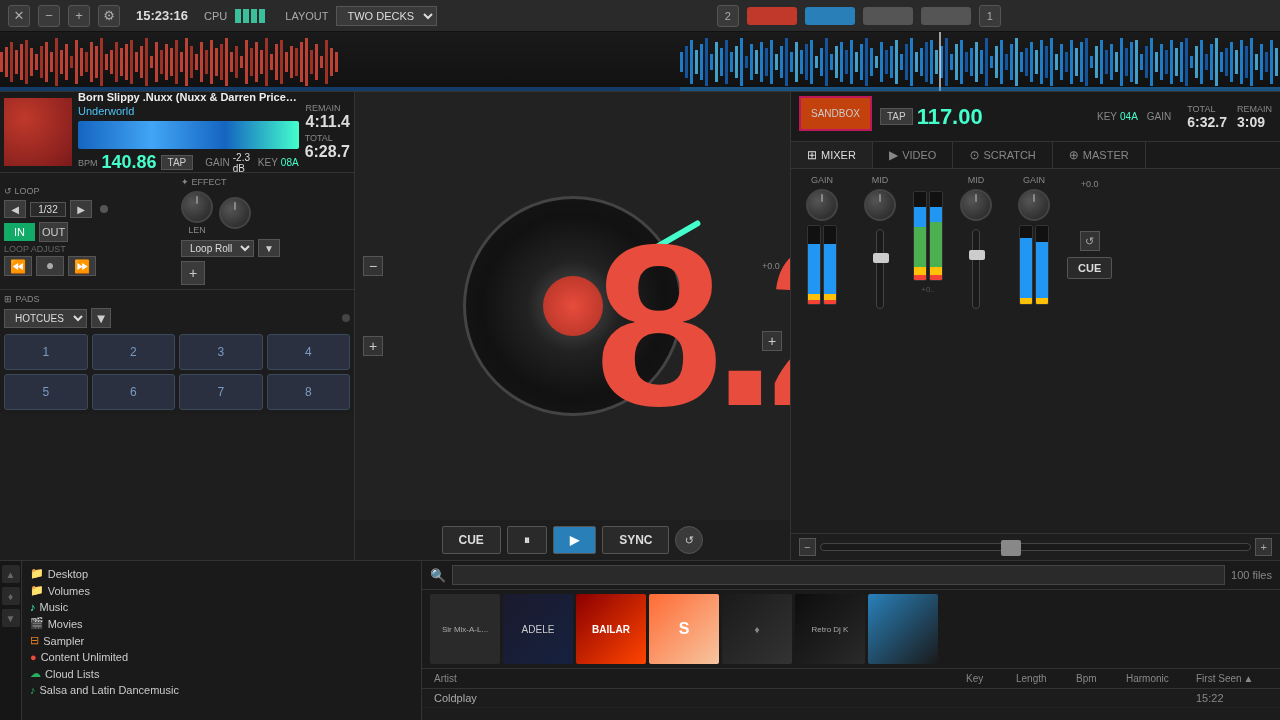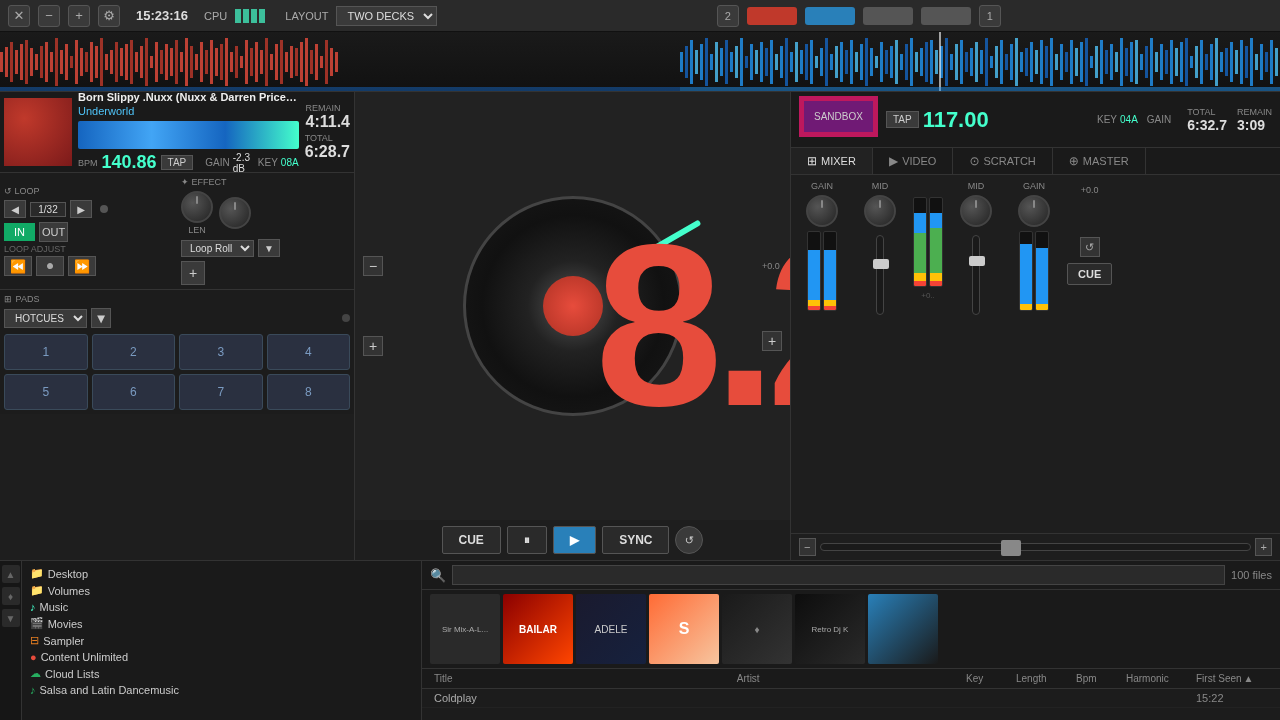--- a/index.html
+++ b/index.html
@@ -316,21 +316,21 @@
     .mixer-tab-icon { font-size: 12px; }
 
     #mixer-content {
       flex: 1;
       display: flex;
       padding: 6px;
       gap: 8px;
       position: relative;
     }
     .sandbox-btn {
-      background: #701a75; border: 5px solid #be185d;
+      background: #c2410c; border: 2px solid #be185d;
       color: #ccc; padding: 10px 10px; font-size: 10px;
       cursor: pointer; margin-bottom: 6px;
     }
     .channel-strip {
       display: flex;
       flex-direction: column;
       align-items: center;
       width: 50px;
       gap: 4px;
     }
@@ -1140,43 +1140,42 @@
     <div id="search-bar">
       <span id="search-icon-wrap">🔍</span>
       <input id="search-input" type="text" placeholder="" style="">
       <span id="file-count">100 files</span>
     </div>
 
     <div id="album-strip">
       <div class="album-thumb at1">
         <div class="album-thumb-inner" style="font-size:8px;color:#aaa;">Sir Mix-A-L...</div>
       </div>
+      <div class="album-thumb at3">
+        <div class="album-thumb-inner" style="font-size:10px;color:#ccc;">ADELE</div>
+      </div>
       <div class="album-thumb at2">
         <div class="album-thumb-inner" style="font-size:10px;font-weight:bold;color:#fff;">BAILAR</div>
       </div>
-      <div class="album-thumb at3">
-        <div class="album-thumb-inner" style="font-size:10px;color:#ccc;">ADELE</div>
-      </div>
       <div class="album-thumb at4">
         <div class="album-thumb-inner" style="font-size:16px;font-weight:bold;color:#fff;">S</div>
       </div>
       <div class="album-thumb at6">
         <div class="album-thumb-inner" style="font-size:10px;color:#888;">♦</div>
       </div>
       <div class="album-thumb at7">
         <div class="album-thumb-inner" style="font-size:8px;color:#aaa;">Retro Dj K</div>
       </div>
       <div class="album-thumb at8">
         <div class="album-thumb-inner"></div>
       </div>
     </div>
 
     <div id="track-table">
       <div class="track-table-header">
-        <div class="th title">Title</div>
         <div class="th artist">Artist</div>
         <div class="th key">Key</div>
         <div class="th length">Length</div>
         <div class="th bpm">Bpm</div>
         <div class="th harmonic">Harmonic</div>
         <div class="th first-seen">
           <span>First Seen</span>
           <span>▲</span>
         </div>
       </div>

